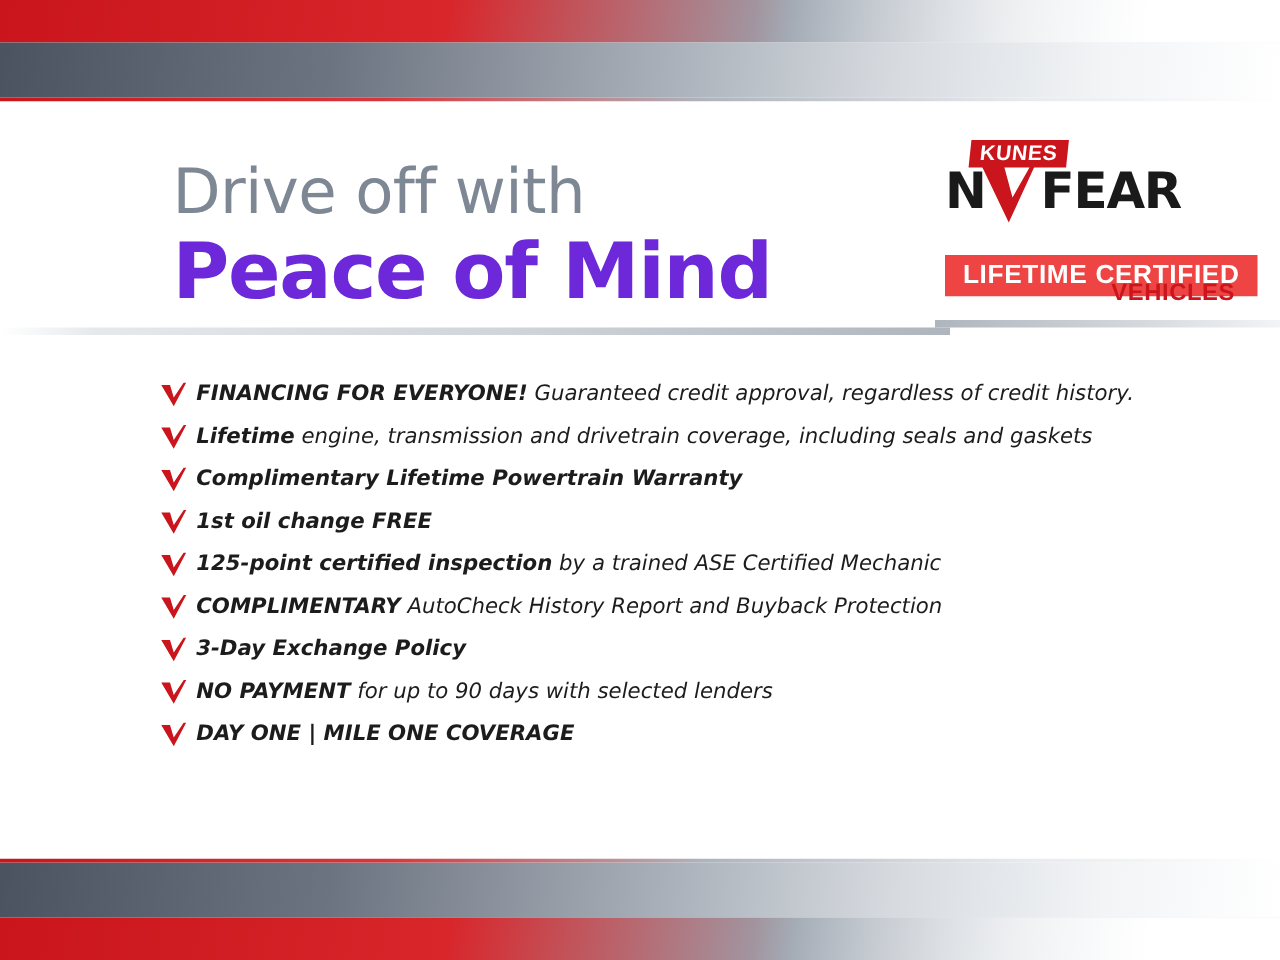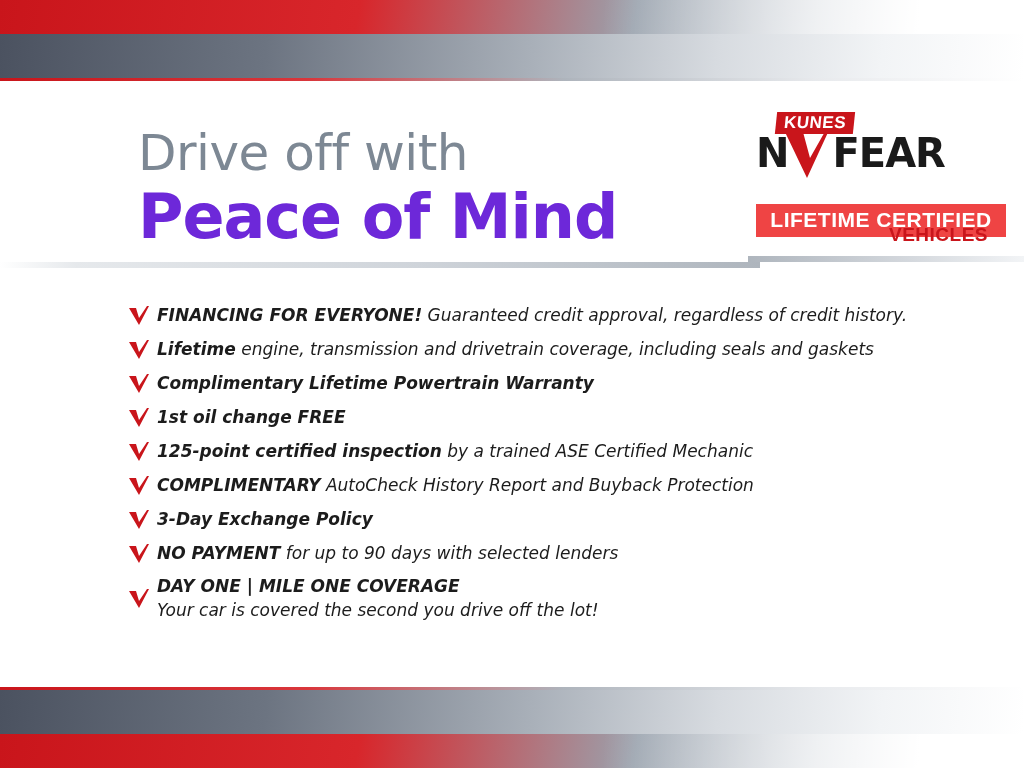--- a/index.html
+++ b/index.html
@@ -286,21 +286,21 @@
       <div class="bullet">
         <span class="chk"><svg viewBox="0 0 22 20">
             <path d="M1 2 L8 2 L11 12 L19 0 L21 0 L11 19 Z" fill="#c9151b"></path>
           </svg></span>
         <span class="txt"><b>NO PAYMENT</b><span> for up to 90 days with selected lenders</span></span>
       </div>
       <div class="bullet">
         <span class="chk"><svg viewBox="0 0 22 20">
             <path d="M1 2 L8 2 L11 12 L19 0 L21 0 L11 19 Z" fill="#c9151b"></path>
           </svg></span>
-        <span class="txt"><b>DAY ONE  |  MILE ONE COVERAGE</b><span></span><span class="sub">Your car is covered the second you drive off the lot!</span></span>
+        <span class="txt"><b>DAY ONE  |  MILE ONE COVERAGE</b><span></span></span>
       </div>
     </div>
 
   <div class="band-bottom-gray"></div>
   <div class="hairline b"></div>
   <div class="band-bottom-red"></div>
 
 </div>
 
 </body></html>

